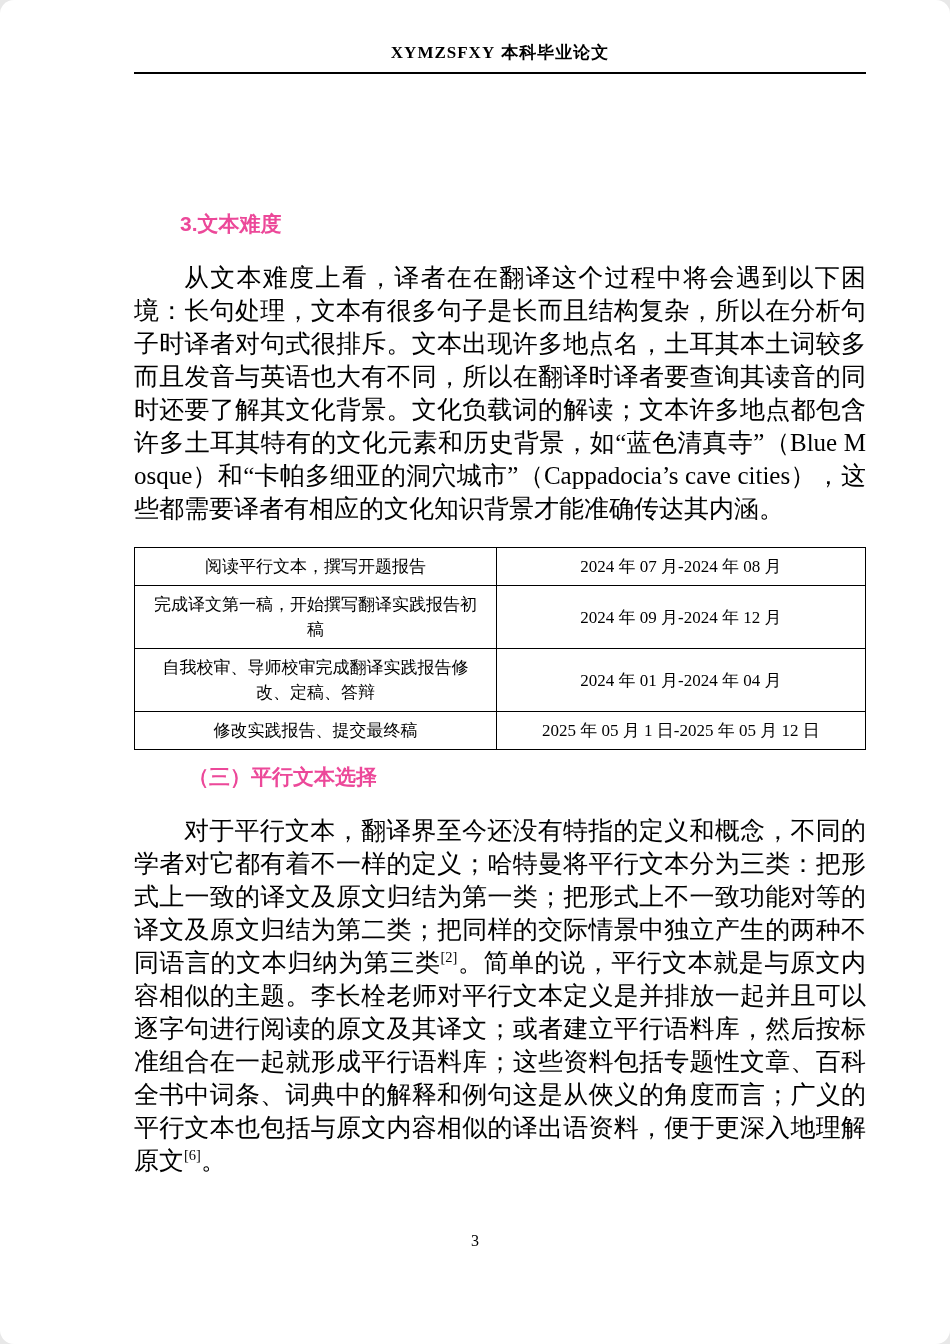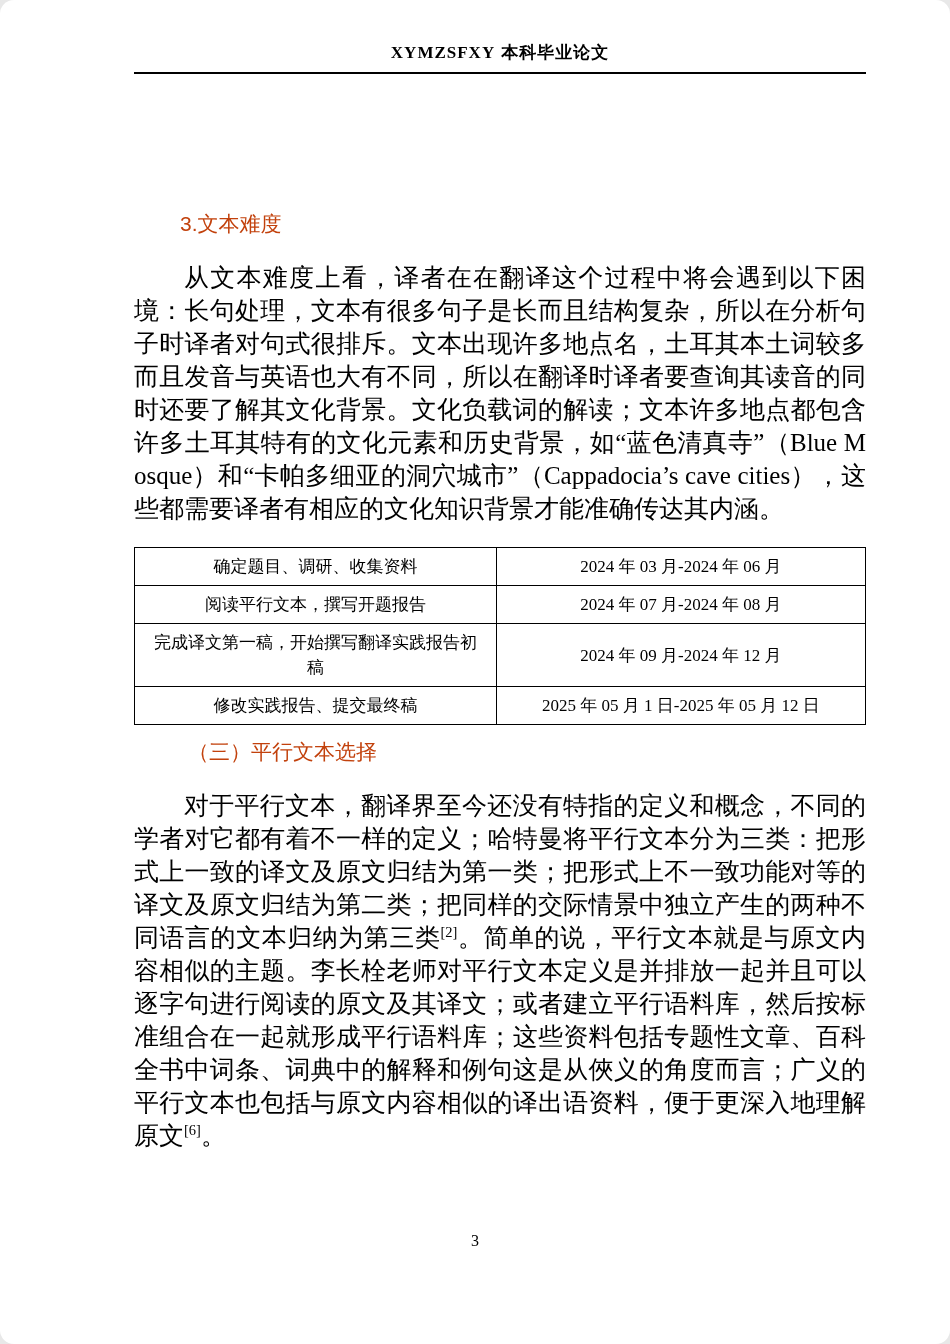--- a/index.html
+++ b/index.html
@@ -25,24 +25,24 @@
     letter-spacing: 1px;
     padding-bottom: 8px;
     border-bottom: 2px solid #000;
   }
   .doc-header .latin { font-family: "Liberation Serif", "DejaVu Serif", serif; }
   .doc-header .cjk { margin-left: 6px; }
 
   
   h2.sec-heading {
     font-family: "Liberation Sans", "DejaVu Sans", sans-serif;
-    font-weight: normal;
+    font-weight: bold;
     font-size: 21px;
     line-height: 28px;
-    color: #c2410c;
+    color: #ec4899;
   }
   .h-difficulty { margin-top: 136px; padding-left: 46px; }
   .h-plan       { margin-top: 34px;  padding-left: 54px; }
   .h-parallel   { margin-top: 13px;  padding-left: 54px; }
 
   
   p.body-par {
     margin-top: 23px;
     font-size: 25px;
     line-height: 33px;
@@ -91,30 +91,30 @@
   <main>
 
     <h2 class="sec-heading h-difficulty">3.文本难度</h2>
 
     <p class="body-par">从文本难度上看，译者在在翻译这个过程中将会遇到以下困境：长句处理，文本有很多句子是长而且结构复杂，所以在分析句子时译者对句式很排斥。文本出现许多地点名，土耳其本土词较多而且发音与英语也大有不同，所以在翻译时译者要查询其读音的同时还要了解其文化背景。文化负载词的解读；文本许多地点都包含许多土耳其特有的文化元素和历史背景，如“蓝色清真寺”（Blue Mosque）和“卡帕多细亚的洞穴城市”（Cappadocia’s cave cities），这些都需要译者有相应的文化知识背景才能准确传达其内涵。</p>
 
 
     <table class="plan-table">
       <tbody>
         <tr>
-          <td class="task-col">确定题目、调研、收集资料</td>
-          <td>2024 年 03 月-2024 年 06 月</td>
-        </tr>
-        <tr>
           <td class="task-col">阅读平行文本，撰写开题报告</td>
           <td>2024 年 07 月-2024 年 08 月</td>
         </tr>
         <tr>
           <td class="task-col">完成译文第一稿，开始撰写翻译实践报告初稿</td>
           <td>2024 年 09 月-2024 年 12 月</td>
+        </tr>
+        <tr>
+          <td class="task-col">自我校审、导师校审完成翻译实践报告修改、定稿、答辩</td>
+          <td>2024 年 01 月-2024 年 04 月</td>
         </tr>
         <tr>
           <td class="task-col">修改实践报告、提交最终稿</td>
           <td>2025 年 05 月 1 日-2025 年 05 月 12 日</td>
         </tr>
       </tbody>
     </table>
 
     <h2 class="sec-heading h-parallel">（三）平行文本选择</h2>
 

